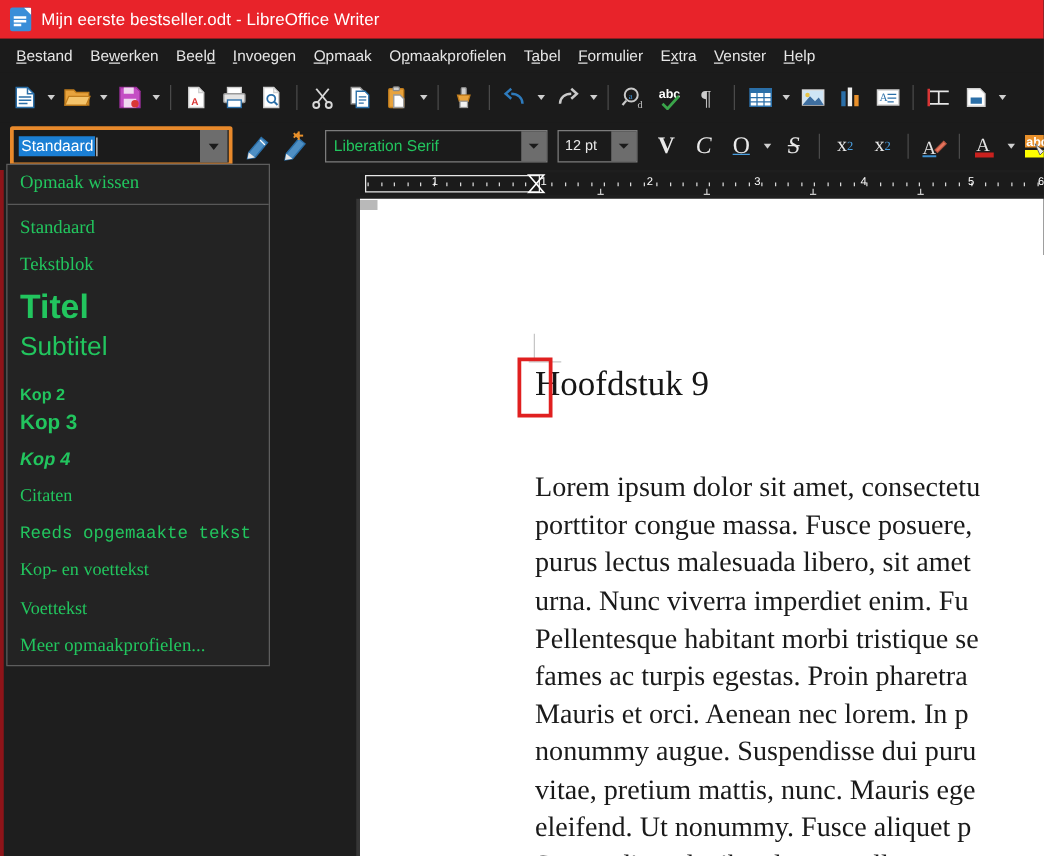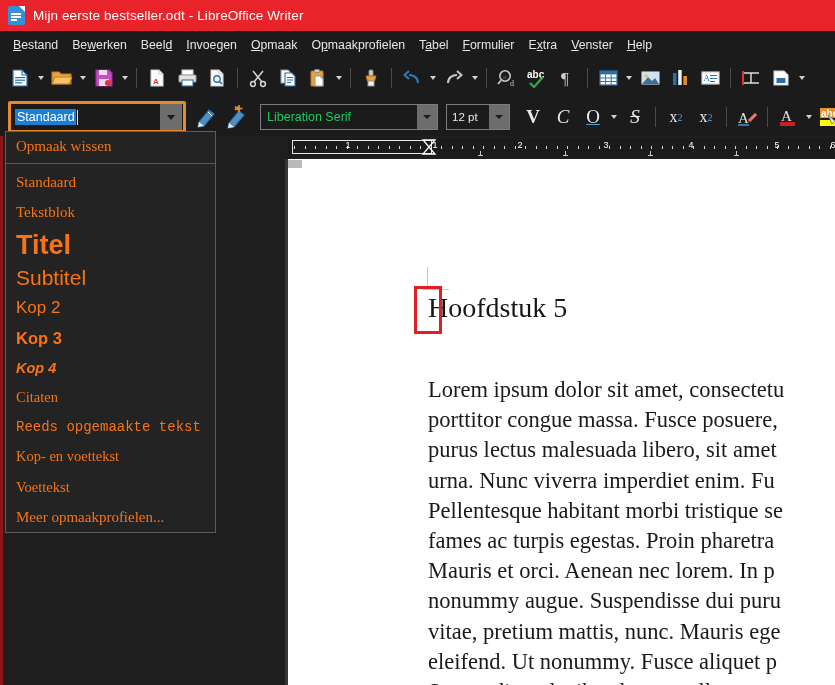--- a/index.html
+++ b/index.html
@@ -209,32 +209,32 @@
     border: 3px solid #e02020; z-index: 30;
   }
 
   
   .styles-dropdown {
     position: absolute; left: 5px; top: 131px; width: 211px;
     background: #232323; border: 1px solid #5d5d5d;
     z-index: 40; padding: 0;
   }
   .sd-item {
-    color: #f97316; display: flex; align-items: center;
+    color: #22c55e; display: flex; align-items: center;
     padding-left: 10px; white-space: nowrap; position: relative;
   }
   .sd-sep { height: 1px; background: #585858; margin: 3px 0 3px 0; }
   .sd-item.clear   { font-family: "Liberation Serif", serif; font-size: 15px; height: 28px; }
   .sd-item.standaard { font-family: "Liberation Serif", serif; font-size: 15px; height: 30px; }
   .sd-item.tekstblok { font-family: "Liberation Serif", serif; font-size: 15px; height: 30px; }
   .sd-item.titel   { font-family: "Liberation Sans", sans-serif; font-weight: bold; font-size: 27px; height: 36px; }
   .sd-item.subtitel{ font-family: "Liberation Sans", sans-serif; font-size: 21px; height: 29px; }
   .sd-item.kop1    { font-family: "Liberation Sans", sans-serif; font-weight: bold; font-size: 22px; height: 34px;
                      background: #1b8fd8; color: #ffffff; }
-  .sd-item.kop2    { font-family: "Liberation Sans", sans-serif; font-weight: normal; font-size: 17px; height: 31px; }
+  .sd-item.kop2    { font-family: "Liberation Sans", sans-serif; font-weight: bold; font-size: 13px; height: 31px; align-items: flex-end; }
   .sd-item.kop3    { font-family: Liberation Sans, sans-serif; font-weight: bold; font-size: 16.5px; height: 30px; }
   .sd-item.kop4    { font-family: "Liberation Sans", sans-serif; font-weight: bold; font-style: italic; font-size: 14.5px; height: 29px; }
   .sd-item.citaten { font-family: "Liberation Serif", serif; font-size: 14.5px; height: 30px; }
   .sd-item.preformat { font-family: "Liberation Mono", monospace; font-size: 14px; height: 29px; }
   .sd-item.kopvoet { font-family: "Liberation Serif", serif; font-size: 14.5px; height: 31px; }
   .sd-item.voettekst { font-family: "Liberation Serif", serif; font-size: 14.5px; height: 30px; }
   .sd-item.meer    { font-family: "Liberation Serif", serif; font-size: 15px; height: 30px; text-align: center; }
   .sd-submenu {
     position: absolute; right: 0px; top: 0; width: 19px; height: 100%;
     background: #1477b4; display: flex; align-items: center; justify-content: center;
@@ -678,21 +678,21 @@
     </div>
   </div>
 
   <div class="page-shadow"></div>
   <div class="page">
     <div class="corner-mark"></div>
     <div class="crop-marks">
       <span class="cv"></span>
         <span class="ch"></span>
     </div>
-    <div class="doc-heading">Hoofdstuk 5</div>
+    <div class="doc-heading">Hoofdstuk 9</div>
     <div class="doc-body" id="doc-body">
         <span class="ln">Lorem ipsum dolor sit amet, consectetu</span>
         <span class="ln">porttitor congue massa. Fusce posuere,</span>
         <span class="ln">purus lectus malesuada libero, sit amet</span>
         <span class="ln">urna. Nunc viverra imperdiet enim. Fu</span>
         <span class="ln">Pellentesque habitant morbi tristique se</span>
         <span class="ln">fames ac turpis egestas. Proin pharetra</span>
         <span class="ln">Mauris et orci. Aenean nec lorem. In p</span>
         <span class="ln">nonummy augue. Suspendisse dui puru</span>
         <span class="ln">vitae, pretium mattis, nunc. Mauris ege</span>

